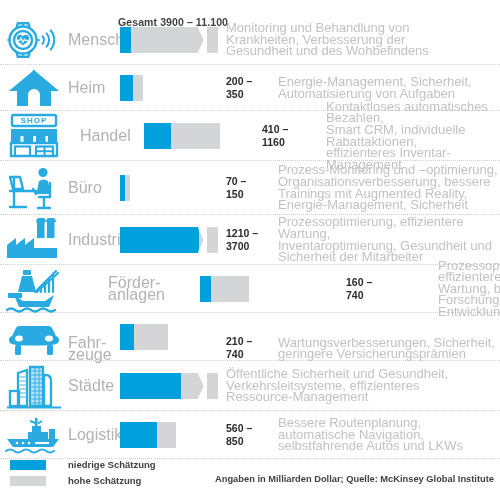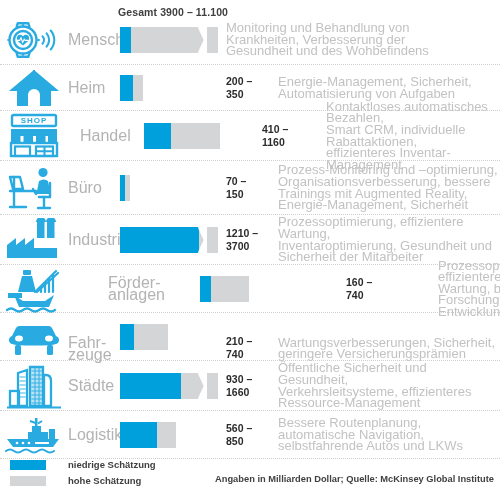--- a/index.html
+++ b/index.html
@@ -9,21 +9,21 @@
     background:#ffffff;
     font-family:"Liberation Sans", sans-serif;
     color:#58595b;
     overflow:hidden;
     position:relative;
   }
 
   
   .header {
     position:absolute;
-    left:118px; top:6px;
+    left:118px; top:16px;
     font-size:10.5px;
     font-weight:bold;
     color:#3f3f3f;
     letter-spacing:.1px;
     white-space:nowrap;
   }
 
   
   .rows { position:absolute; left:0; top:15px; width:500px; }
   .row {
@@ -354,22 +354,20 @@
           <div class="barwrap">
             <div class="bar-low" style="width:60.9px"></div>
             <div class="bar-high" style="width:37.1px"></div>
           </div>
           <div class="bar-break" style="left:78px"><svg width="14" height="26" viewBox="0 0 14 26" preserveAspectRatio="none">
               <path d="M11 0 L3 0 L9 13 L3 26 L11 26 L11 0 Z" fill="#ffffff"></path>
               <path d="M3 0 L9 13 L3 26" fill="none" stroke="#ffffff" stroke-width="2.5"></path>
             </svg></div>
         </div>
       </div>
-      <div class="cell-val">930 –
-1660</div>
       <div class="cell-desc">Öffentliche Sicherheit und Gesundheit,
 Verkehrsleitsysteme, effizienteres
 Ressource-Management</div>
     </div>
     <div class="row" style="height: 48px;">
       <div class="cell-icon">
         <svg width="60" height="42" viewBox="0 0 60 42">
   <g fill="#29abe2">
     <rect x="31" y="4" width="2.5" height="8"></rect>
     <path d="M28 12 h9 v6 h-9 z"></path>

